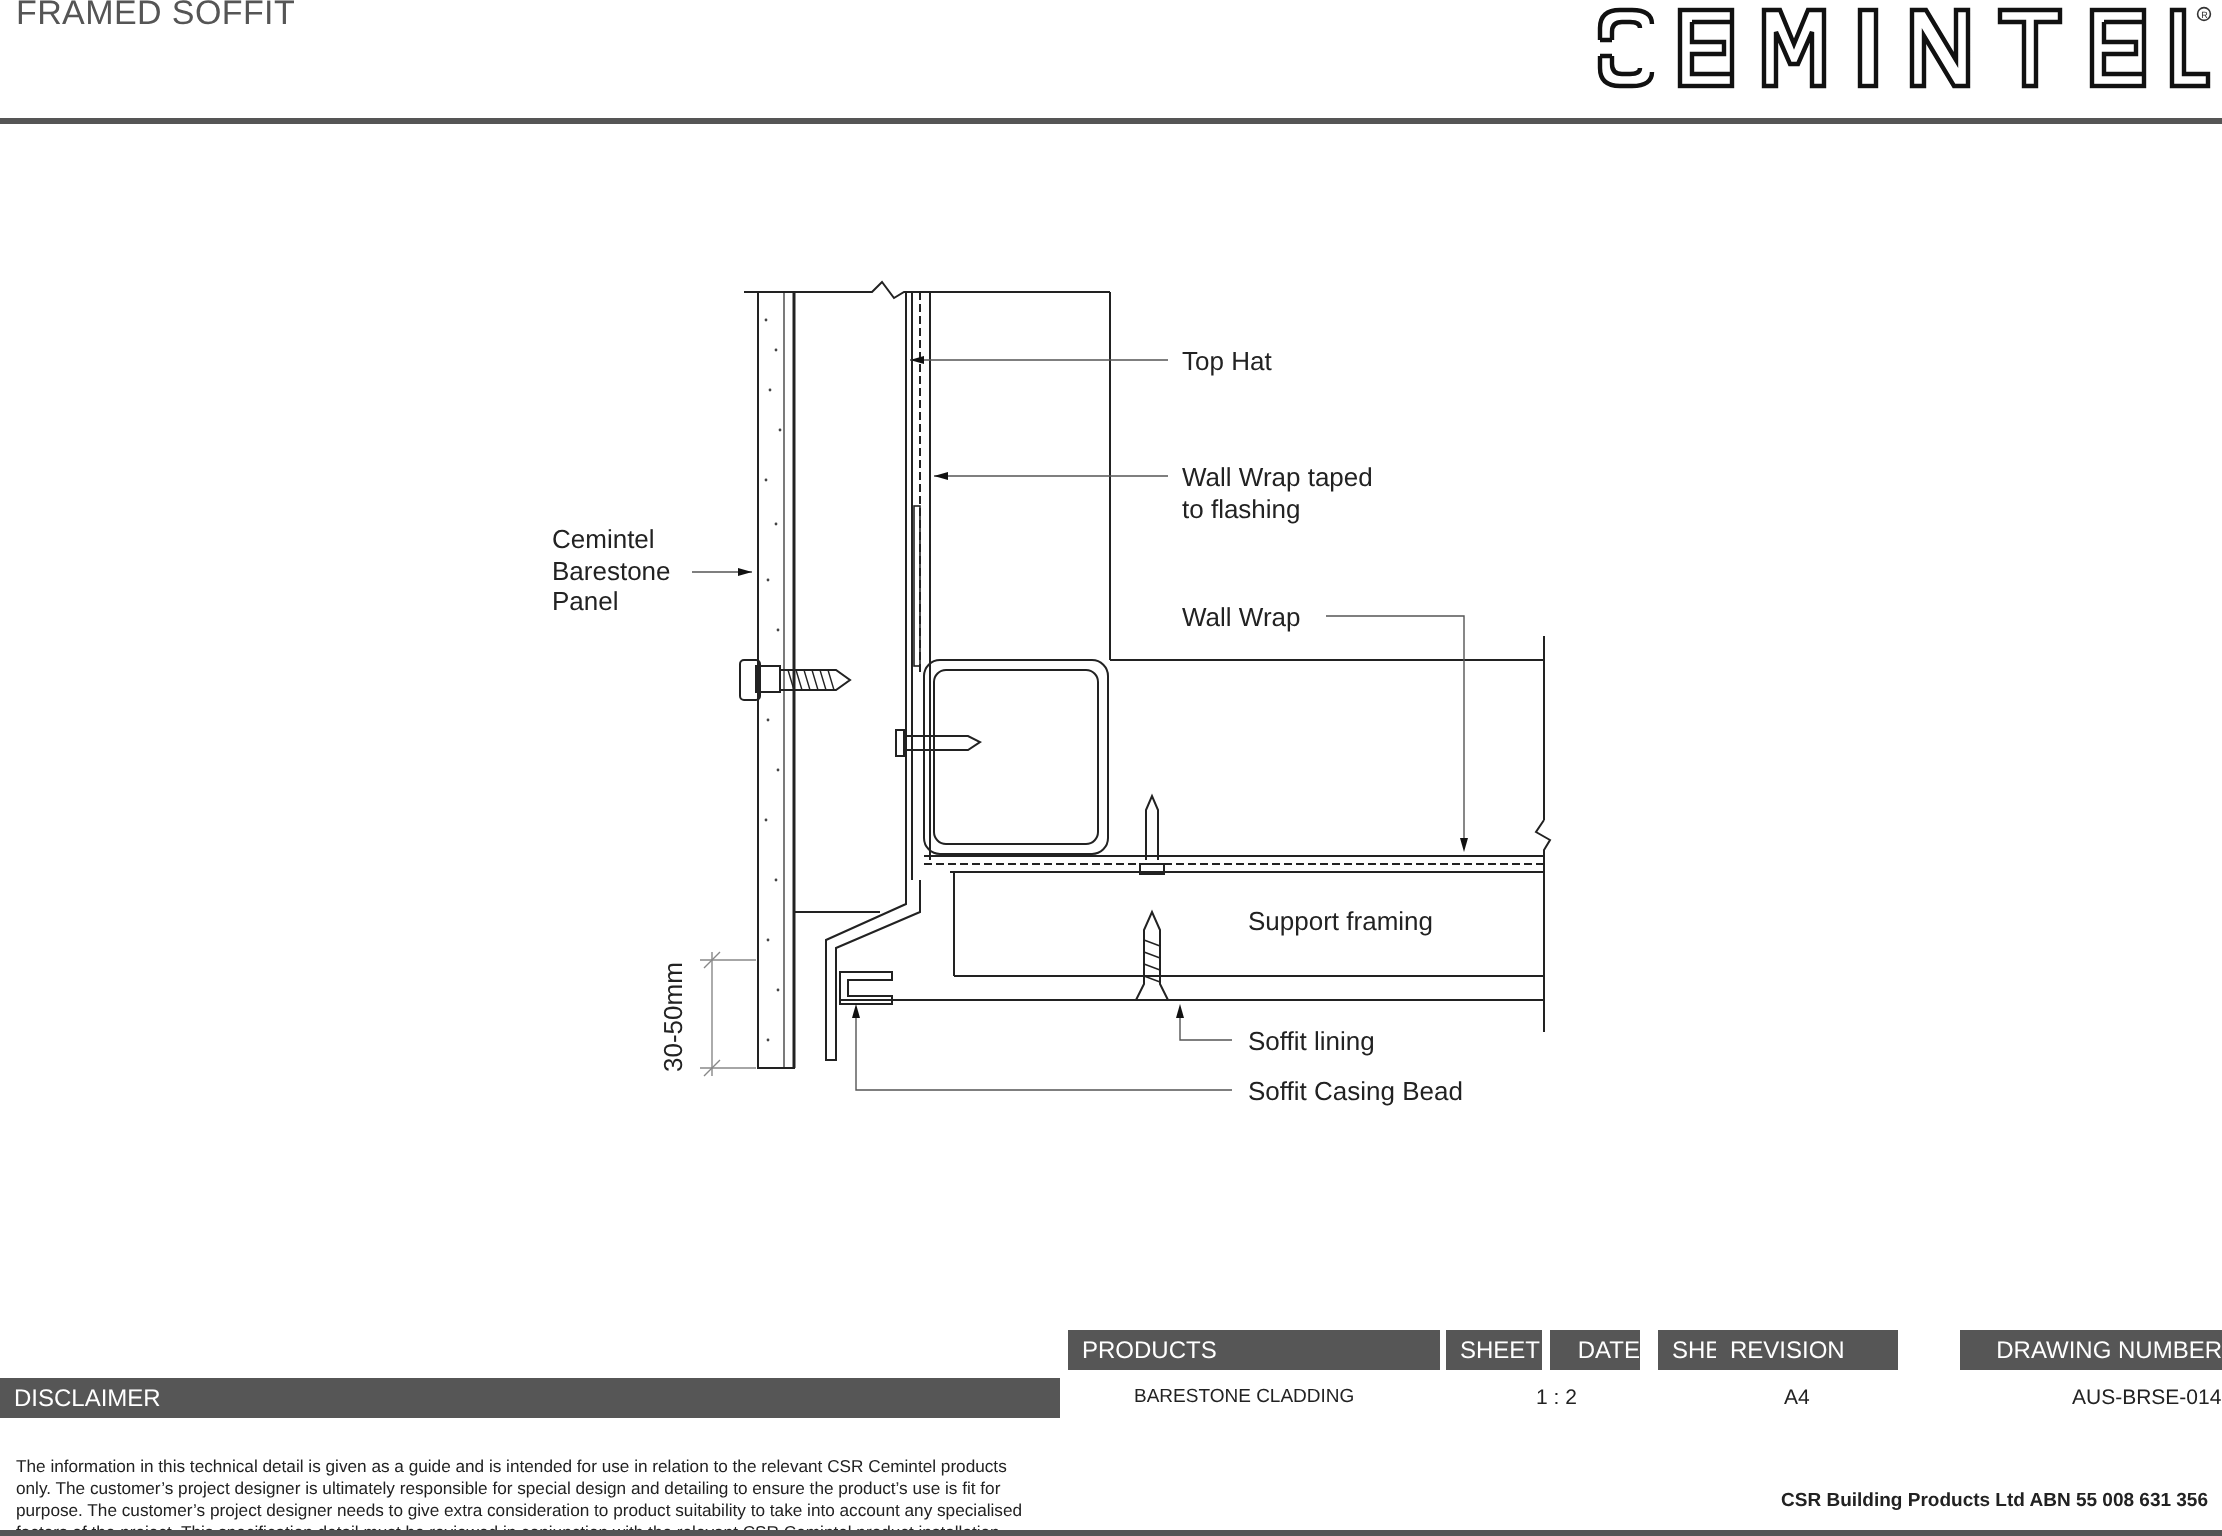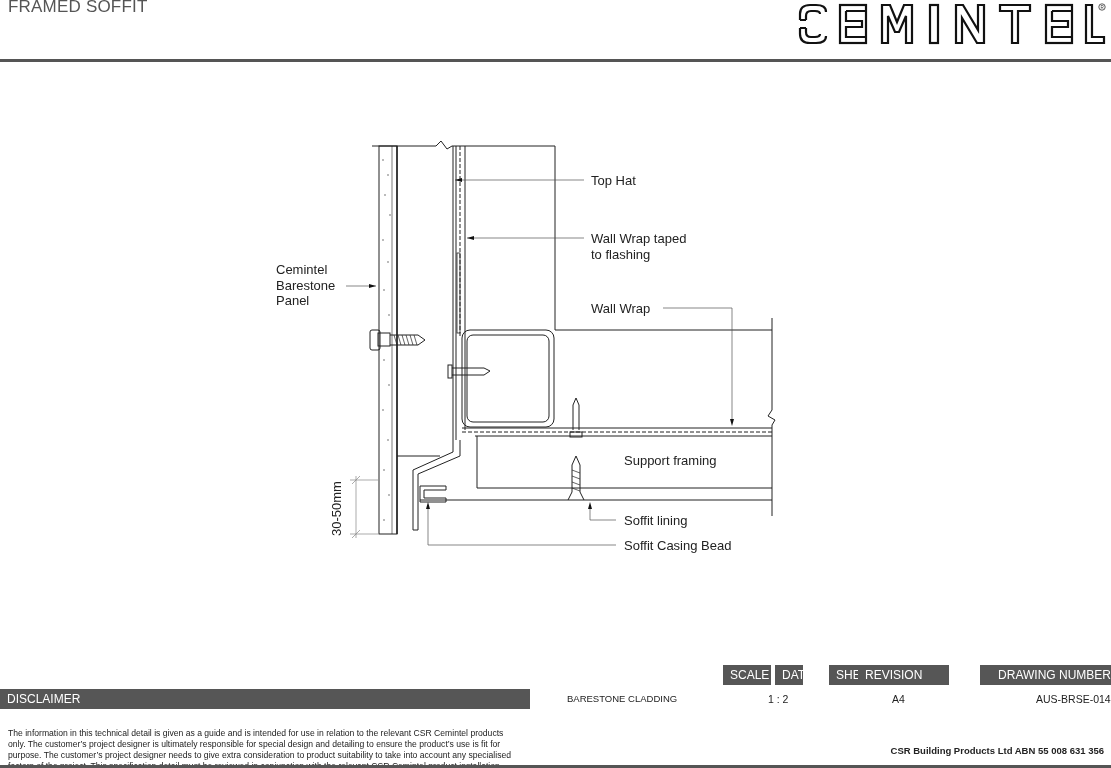--- a/index.html
+++ b/index.html
@@ -154,22 +154,23 @@
   <text class="lbl" x="276" y="290">Barestone</text>
   <text class="lbl" x="276" y="305">Panel</text>
   <text class="lbl" x="624" y="465">Support framing</text>
   <text class="lbl" x="624" y="525">Soffit lining</text>
   <text class="lbl" x="624" y="550">Soffit Casing Bead</text>
   <text class="lbl" x="0" y="0" transform="translate(341 536) rotate(-90)">30-50mm</text>
 </svg>
 
 <div class="footer">
   <div class="hdr" style="left:0;width:530px;margin-top:24px;">DISCLAIMER</div>
-  <div class="hdr" style="left:723px;width:48px;">SCALE</div>
-  <div class="hdr" style="left:775px;width:28px;">DATE</div>
+  <div class="hdr" style="left:534px;width:186px;">PRODUCTS</div>
+  <div class="hdr" style="left:723px;width:48px;">SHEET</div>
+  <div class="hdr" style="left:775px;width:45px;text-align:right;">DATE</div>
   <div class="hdr" style="left:829px;width:78px;">SHEET SIZE</div>
   <div class="hdr" style="left:858px;width:91px;">REVISION</div>
   <div class="hdr" style="left:980px;width:131px;text-align:right;">DRAWING NUMBER</div>
 
   <div class="disclaimer-text">The information in this technical detail is given as a guide and is intended for use in relation to the relevant CSR Cemintel products only. The customer’s project designer is ultimately responsible for special design and detailing to ensure the product’s use is fit for purpose. The customer’s project designer needs to give extra consideration to product suitability to take into account any specialised factors of the project. This specification detail must be reviewed in conjunction with the relevant CSR Cemintel product installation guide current at the time of installation, and all other relevant CSR Cemintel product technical literature.</div>
 
   <div class="val" style="left:537px;font-size:9.5px;">BARESTONE CLADDING</div>
   <div class="val" style="left:738px;">1 : 2</div>
   <div class="val" style="left:785px;"></div>
   <div class="val" style="left:862px;">A4</div>

